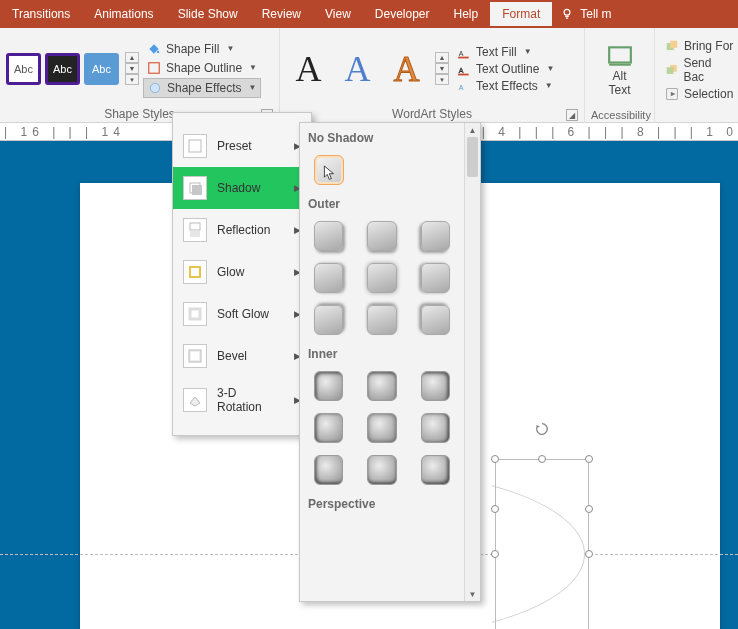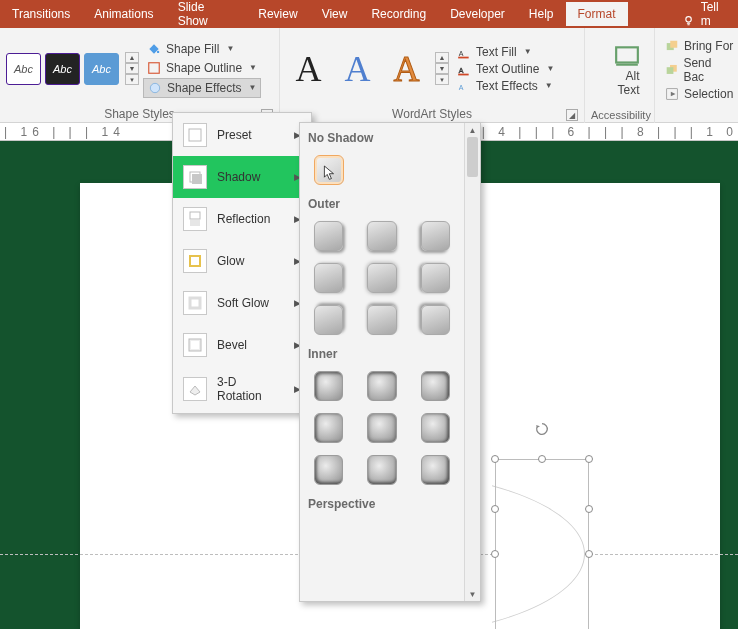--- a/index.html
+++ b/index.html
@@ -1,64 +1,64 @@
 <!DOCTYPE html>
 <html><head>
 <meta charset="utf-8">
 <style>
 * { margin:0; padding:0; box-sizing:border-box; font-family:"Segoe UI",Arial,sans-serif; font-size:12px; user-select:none; }
 body { width:738px; height:629px; background:#fff; overflow:hidden; position:relative; }
 
 .tabbar { display:flex; align-items:center; height:28px; background:#b7472a; }
 .tab { color:#fff; padding:0 12px; height:24px; display:flex; align-items:center; cursor:pointer; }
 .tab.active { background:#f3f3f3; color:#b7472a; }
-.tell { display:flex; align-items:flex-end; gap:6px; padding:0 8px; color:#fff;margin-left:46px; }
+.tell { display:flex; align-items:flex-end; gap:6px; padding:0 8px; color:#fff; }
 .tell svg { width:14px; height:14px; }
 
 .ribbon { display:flex; height:95px; background:#f3f3f3; border-bottom:1px solid #d4d4d4; }
 .group { border-right:1px solid #e1e1e1; padding:2px 6px 0 6px; display:flex; flex-direction:column; justify-content:space-between; height:95px; }
 .group-body { display:flex; align-items:center; gap:4px; flex:1; }
 .group-label { text-align:center; color:#666; font-size:11px; padding-bottom:2px; position:relative; }
 .dlg-launch { position:absolute; right:0; bottom:2px; width:12px; height:12px; border:1px solid #aaa; font-size:8px; display:flex; align-items:center; justify-content:center; color:#666; cursor:pointer; }
 
-.style-swatch { width:35px; height:32px; border:1px solid #4c1d95; border-radius:3px; display:flex; align-items:center; justify-content:center; font-size:11px;font-style:italic; }
+.style-swatch { width:35px; height:32px; border:3px solid #4c1d95; border-radius:3px; display:flex; align-items:center; justify-content:center; font-size:11px; }
 .sw-white { background:#fff; color:#555; }
 .sw-black { background:#232323; color:#fff; }
 .sw-blue  { background:#5b9bd5; color:#fff; border-color:#5b9bd5; }
 .spinner { display:flex; flex-direction:column; margin-left:2px; }
 .spinner div { width:14px; height:11px; border:1px solid #bbb; background:#f3f3f3; display:flex; align-items:center; justify-content:center; font-size:7px; color:#555; cursor:pointer; }
 
 .shape-btns { display:flex; flex-direction:column; gap:1px; }
 .shape-btn { display:flex; align-items:center; gap:5px; padding:2px 4px; cursor:pointer; color:#444; }
 .shape-btn.active { background:#d9d9d9; border:1px solid #b8b8b8; }
 .icon-box { width:14px; height:14px; }
 .dd { font-size:8px; color:#555; margin-left:2px; }
 
 .wa-letter { width:45px; height:55px; border:1px solid transparent; display:flex; align-items:center; justify-content:center; font-family:"Times New Roman",serif; font-size:36px; cursor:pointer; }
 
 .text-btns { display:flex; flex-direction:column; gap:1px; }
 .text-btn { display:flex; align-items:center; gap:5px; padding:1px 4px; cursor:pointer; color:#444; }
 
-.alt-text { display:flex; flex-direction:column; align-items:flex-end; justify-content:center; width:40px; cursor:pointer; color:#444; }
+.alt-text { display:flex; flex-direction:column; align-items:center; justify-content:center; width:40px; cursor:pointer; color:#444; }
 .alt-text .icon-box { width:26px; height:26px; }
 
 .arrange-btn { display:flex; align-items:center; gap:5px; padding:1px 4px; cursor:pointer; color:#444; }
 
-.canvas { position:absolute; top:123px; left:0; right:0; bottom:0; background:#14532d; }
+.canvas { position:absolute; top:123px; left:0; right:0; bottom:0; background:#0369a1; }
 .ruler-h { position:absolute; top:0; left:0; right:0; height:18px; background:#fff; border-bottom:1px solid #c8c8c8; display:flex; align-items:center; overflow:hidden; color:#777; font-size:9px; letter-spacing:5px; white-space:nowrap; padding-left:4px; }
 .slide { position:absolute; top:60px; left:80px; width:640px; height:480px; background:#fff; box-shadow:0 2px 6px rgba(0,0,0,0.2); }
 .dashline { position:absolute; top:431px; left:0; right:0; border-top:1px dashed #bdbdbd; }
 
 .shape-sel { position:absolute; top:336px; left:495px; width:94px; height:186px; }
 .sel-box { position:absolute; inset:0; border:1px solid #bcbcbc; }
 .circle { position:absolute; left:-360px; top:10px; width:450px; height:170px; border-radius:50%; background:#fff; border:1px solid #d0d0d0; clip-path:inset(0 0 0 357px); }
 .handle { position:absolute; width:8px; height:8px; background:#fff; border:1px solid #8a8a8a; border-radius:50%; }
 .rot-handle { position:absolute; width:16px; height:16px; }
 
-.effects-menu { position:absolute; top:112px; left:172px; width:140px; background:#f5f5f5; border:1px solid #c8c8c8; box-shadow:3px 3px 6px rgba(0,0,0,0.25); padding:1px 0; z-index:10; }
+.effects-menu { position:absolute; top:112px; left:172px; width:140px; background:#f5f5f5; border:1px solid #c8c8c8; box-shadow:3px 3px 6px rgba(0,0,0,0.25); padding:12px 0; z-index:10; }
 .em-item { display:flex; align-items:center; gap:10px; padding:9px 10px; cursor:pointer; position:relative; }
 .em-item:hover, .em-item.hover { background:#22c55e; }
 .em-icon { width:24px; height:24px; background:#fff; border:1px solid #c8c8c8; display:flex; align-items:center; justify-content:center; }
 .em-label { flex:1; color:#333; }
 .em-arrow { font-size:9px; color:#555; }
 
 .shadow-panel { position:absolute; top:122px; left:299px; width:182px; height:480px; background:#f3f3f3; border:1px solid #c8c8c8; box-shadow:3px 3px 6px rgba(0,0,0,0.25); z-index:11; display:flex; }
 .sp-body { flex:1; overflow:hidden; padding:2px 6px; }
 .sp-scroll { width:16px; background:#f0f0f0; border-left:1px solid #d8d8d8; position:relative; }
 .sp-thumb { position:absolute; top:14px; left:2px; right:2px; height:40px; background:#cdcdcd; border-radius:2px; }
@@ -73,21 +73,20 @@
 </style>
 </head>
 <body>
 
 <div class="tabbar">
   <div class="tab">Transitions</div>
   <div class="tab">Animations</div>
   <div class="tab">Slide Show</div>
   <div class="tab">Review</div>
   <div class="tab">View</div>
-  <div class="tab">Recording</div>
   <div class="tab">Developer</div>
   <div class="tab">Help</div>
   <div class="tab active">Format</div>
   <div class="tell">
     <svg viewBox="0 0 24 24" fill="none" stroke="#fff" stroke-width="2">
         <circle cx="12" cy="9" r="5"></circle>
         <path d="M9 16h6M10 19h4"></path>
       </svg>
     <span>Tell m</span>
   </div>

